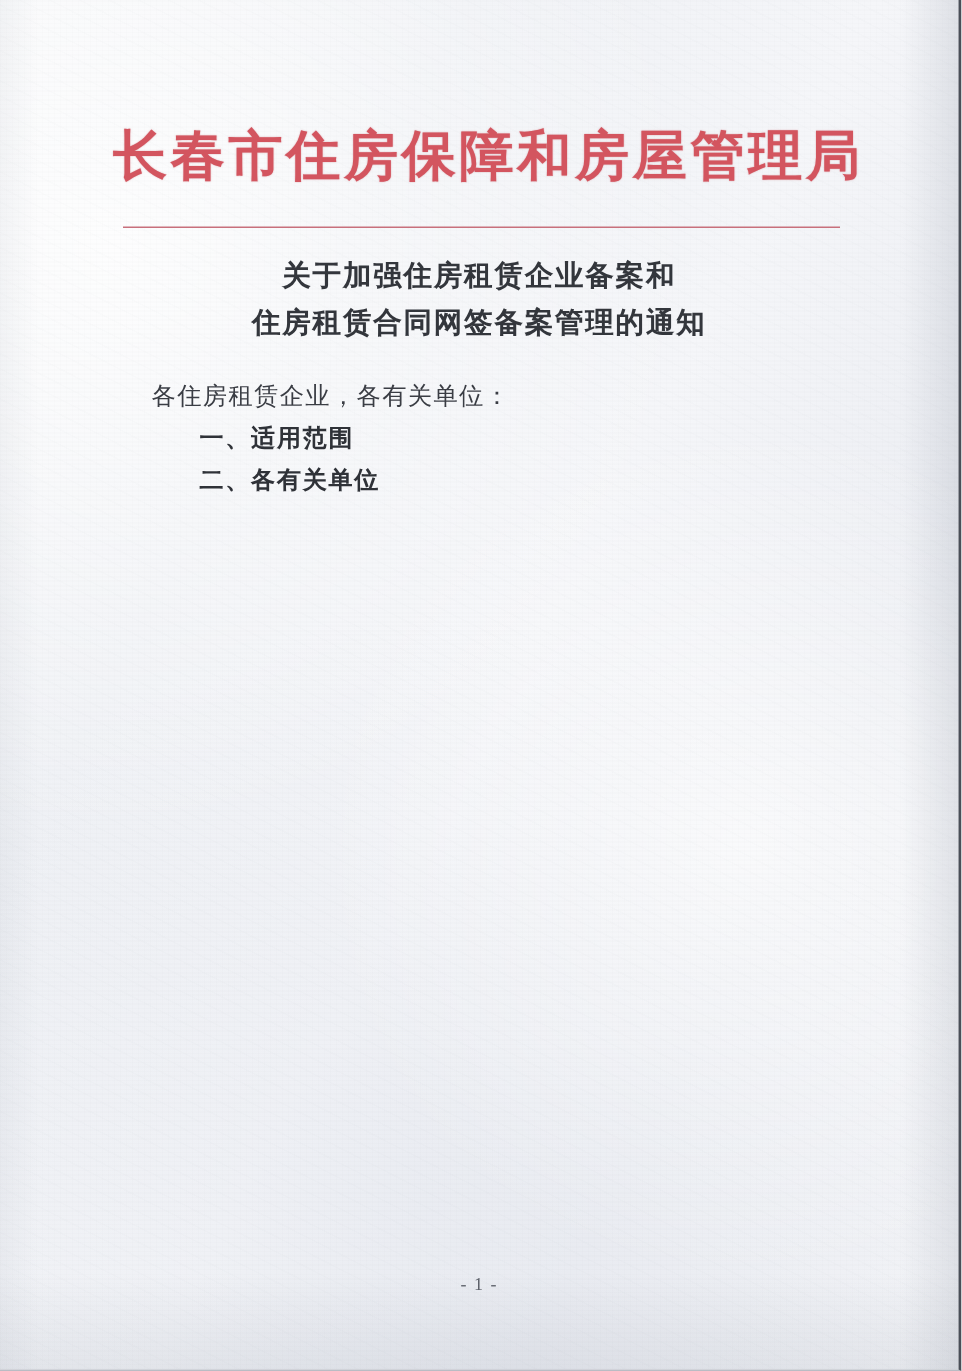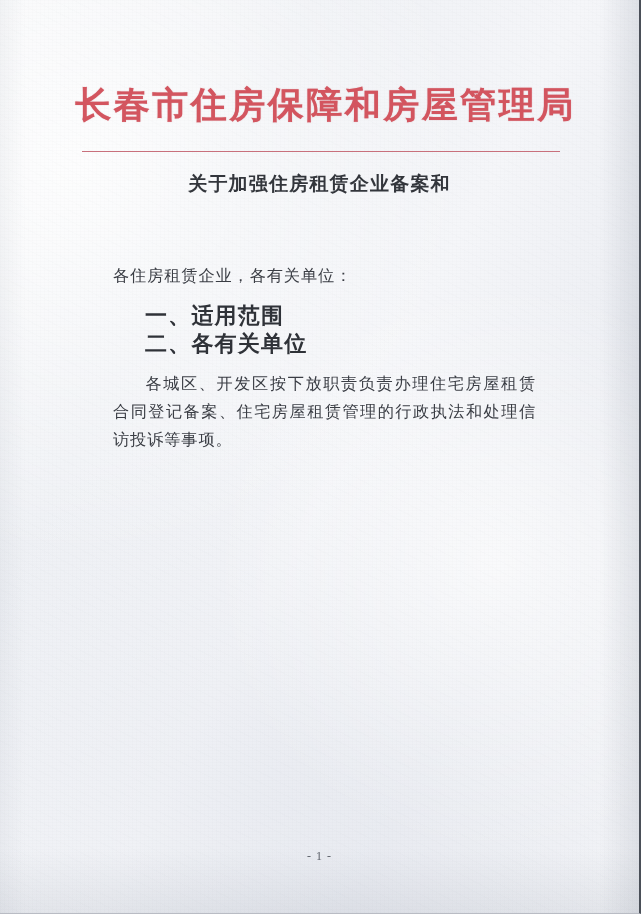--- a/index.html
+++ b/index.html
@@ -102,36 +102,36 @@
 
   
   .body-block {
     position: absolute;
     top: 250px;
     left: 101px;
     width: 447px;
   }
 
   .para {
-    font-family: Liberation Serif, serif;
+    font-family: Liberation Sans, sans-serif;
     font-size: 16.2px;
     line-height: 28px;
     color: #3a3d44;
     letter-spacing: 0.9px;
     text-align: justify;
     text-justify: inter-character;
-    margin: 12px;
+    margin: 0;
   }
 
   .para.indent { text-indent: 2em; }
 
   .heading {
     font-family: "DejaVu Sans", "Liberation Sans", sans-serif;
     font-weight: bold;
-    font-size: 22px;
+    font-size: 16px;
     line-height: 28px;
     letter-spacing: 1.2px;
     color: #2f3238;
     text-indent: 2em;
     margin: 0;
   }
 
   
   .page-number {
     position: absolute;
@@ -155,33 +155,33 @@
 
   <div id="content">
 
     <div class="masthead">
       <div class="masthead-title">长春市住房保障和房屋管理局</div>
     </div>
     <div class="masthead-rule"></div>
 
     <div class="doc-title">
       <span class="tl">关于加强住房租赁企业备案和</span>
+      <span class="tl">住房租赁合同网签备案管理的通知</span>
     </div>
 
     <div class="body-block">
 
       <p class="para">各住房租赁企业，各有关单位：</p>
 
 
       <p class="heading">一、适用范围</p>
 
 
       <p class="heading">二、各有关单位</p>
 
 
-      <p class="para indent">各城区、开发区按下放职责负责办理住宅房屋租赁合同登记备案、住宅房屋租赁管理的行政执法和处理信访投诉等事项。</p>
 
     </div>
 
     <div class="page-number">- 1 -</div>
 
   </div>
 </div>
 
 </body></html>

